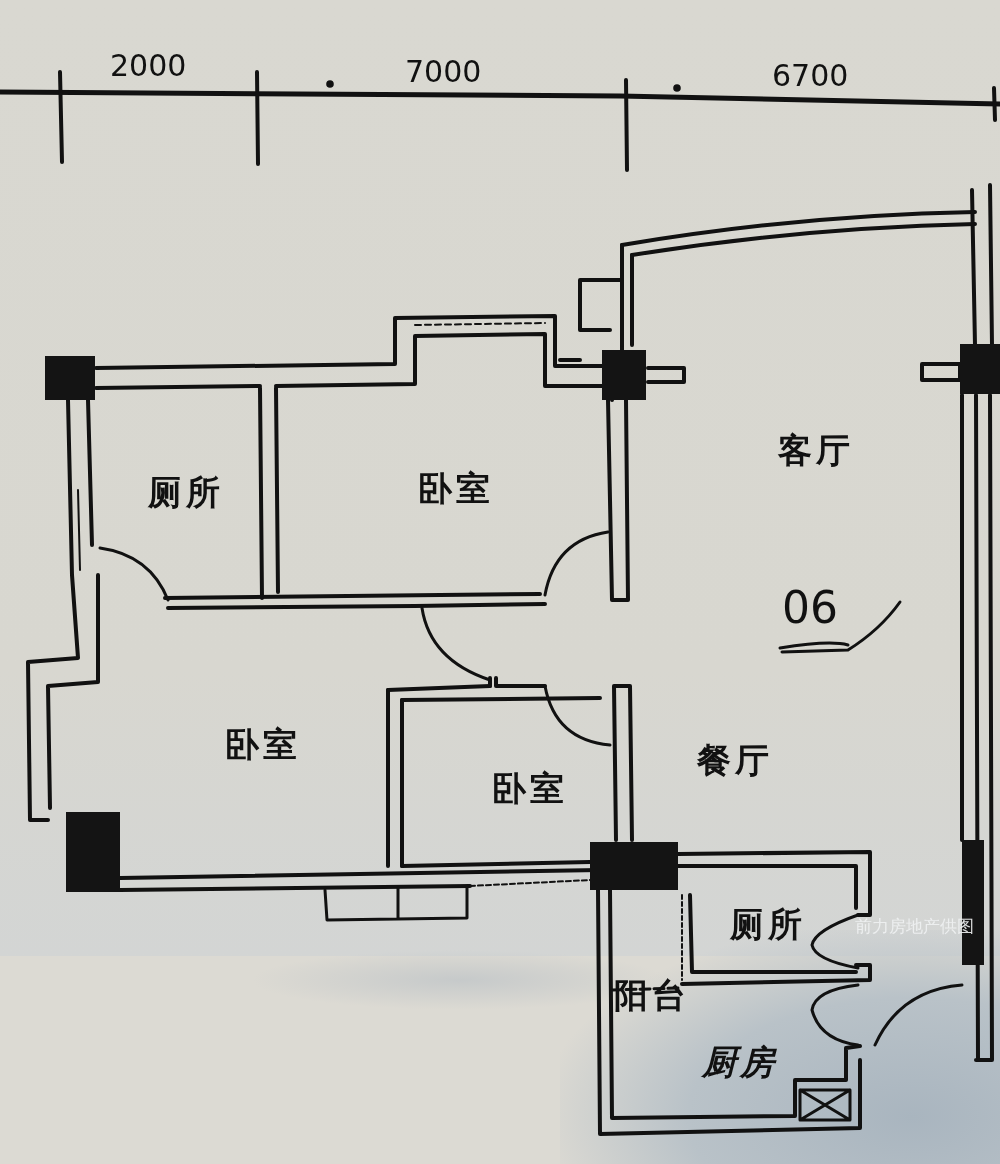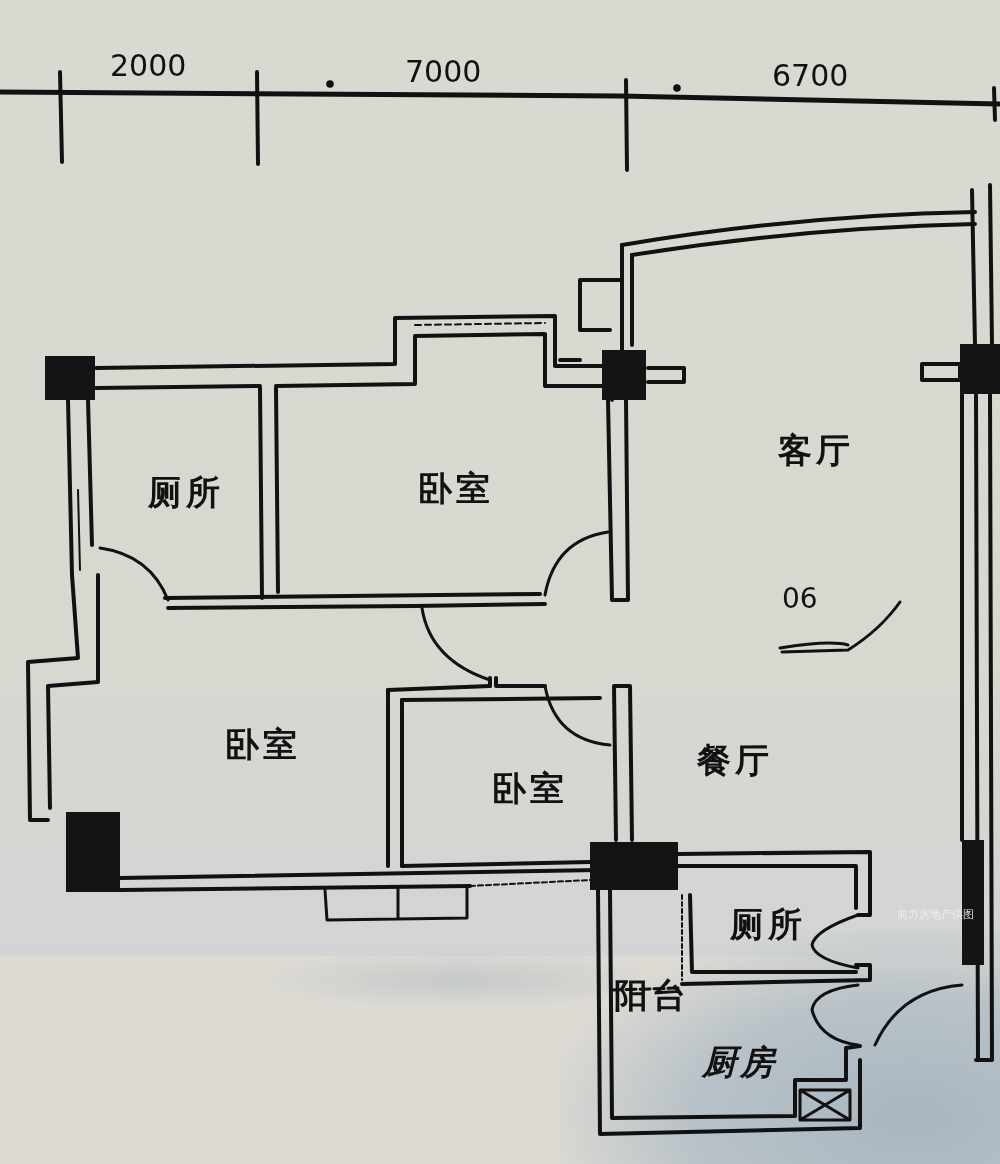--- a/index.html
+++ b/index.html
@@ -6,22 +6,22 @@
   body{width:1000px;height:1164px;overflow:hidden;background:#dcdad3;font-family:"DejaVu Sans",sans-serif;}
   #stage{position:relative;width:1000px;height:956px;
     background:linear-gradient(180deg,#d9d8d1 0%,#d8d7d0 70%,#d3d5d4 100%);}
   #shadow{position:absolute;left:560px;top:930px;width:440px;height:234px;
     background:radial-gradient(ellipse at 80% 80%,#a9b5bf 0%,#b9c2c8 45%,rgba(200,205,206,0) 75%);}
   #shadow2{position:absolute;left:250px;top:950px;width:420px;height:60px;
     background:radial-gradient(ellipse at 50% 50%,rgba(180,188,195,.55) 0%,rgba(200,205,206,0) 70%);}
   svg{position:absolute;left:0;top:0;}
   .lbl{position:absolute;font-family:"DejaVu Serif",serif;font-weight:bold;color:#111;font-size:34px;letter-spacing:4px;white-space:nowrap;}
   .dim{position:absolute;font-family:"DejaVu Sans",sans-serif;color:#111;font-size:30px;white-space:nowrap;}
-  .tag{position:absolute;font-family:"DejaVu Sans",sans-serif;color:#111;font-size:28px;}
-  .wm{position:absolute;right:26px;bottom:34px;color:#f0f2f3;font-size:11px;opacity:.9;}
+  .tag{position:absolute;font-family:"DejaVu Sans",sans-serif;color:#111;font-size:44px;}
+  .wm{position:absolute;right:26px;bottom:18px;color:#f0f2f3;font-size:17px;opacity:.9;}
 </style>
 </head>
 <body>
 
 <div id="stage">
   <div id="shadow"></div>
   <div id="shadow2"></div>
 
   <svg width="1000" height="1164" viewBox="0 0 1000 1164" fill="none" stroke="#111" stroke-width="4" stroke-linejoin="round" stroke-linecap="round">
 

